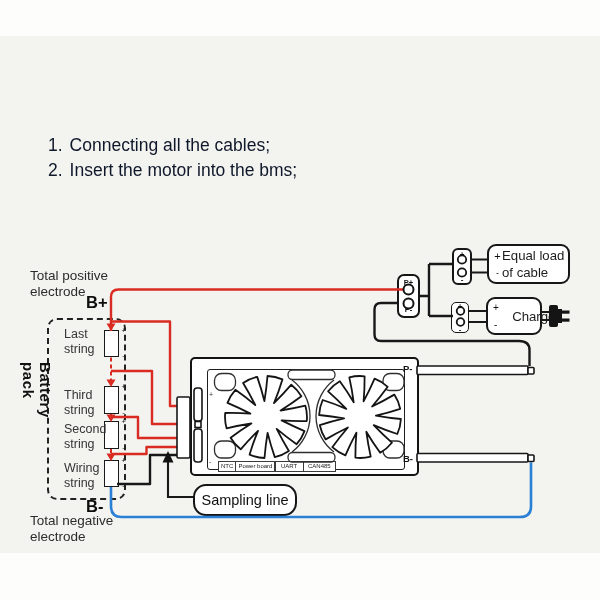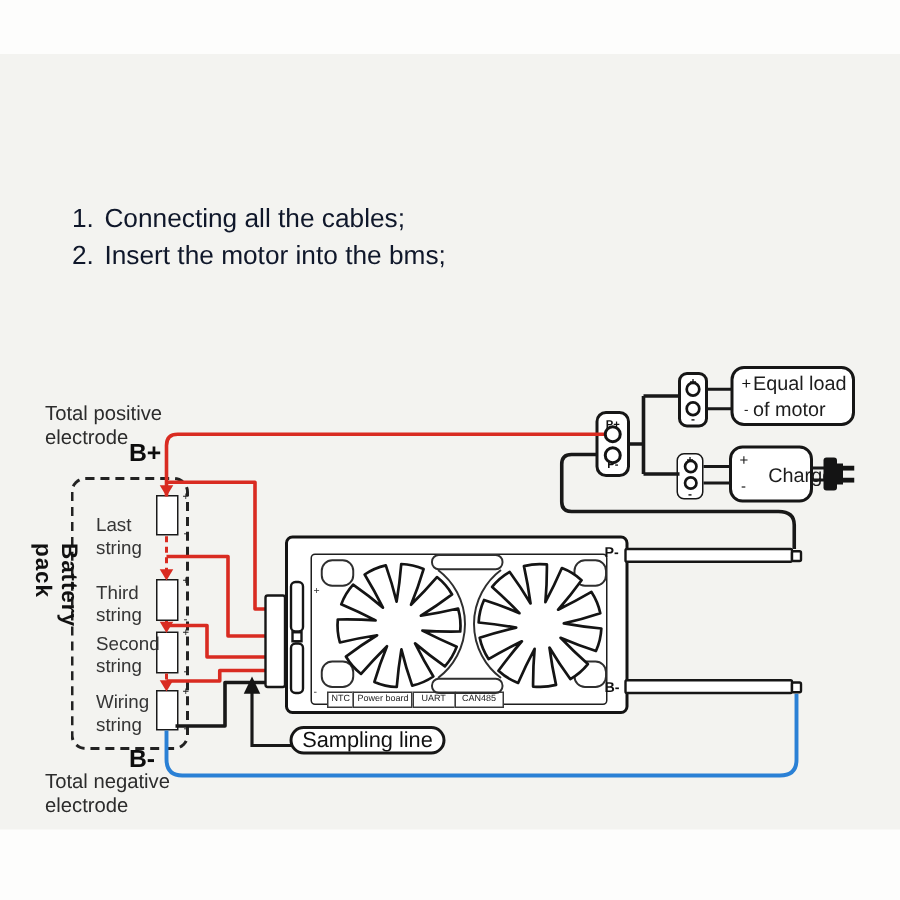--- a/index.html
+++ b/index.html
@@ -48,21 +48,21 @@
   .loadbox{left:487px;top:244px;width:83px;height:40px;display:flex;flex-direction:column;
            justify-content:center;padding-left:4px;}
   .loadbox .row{display:flex;align-items:center;height:17px;font-size:13.2px;color:#1d1d1d;}
   .loadbox .mk{width:9px;font-size:11px;text-align:center;color:#111;}
   .chbox{left:486px;top:297px;width:56px;height:38px;}
   .chbox .txt{position:absolute;left:26px;top:0;width:44px;height:100%;display:flex;align-items:center;
               justify-content:center;font-size:13.2px;color:#1d1d1d;}
   .chbox .pk{position:absolute;left:5px;top:3px;font-size:10px;color:#111;}
   .chbox .mk{position:absolute;left:6px;bottom:3px;font-size:10px;color:#111;}
   
-  .samp{left:193px;top:484px;width:104px;height:19px;border-radius:13px;display:flex;
+  .samp{left:193px;top:484px;width:104px;height:32px;border-radius:13px;display:flex;
         align-items:center;justify-content:center;font-size:14.5px;color:#101010;}
   
   svg.wires{position:absolute;left:0;top:0;z-index:3;pointer-events:none;}
   .boxes{z-index:2;}
   .texts{z-index:4;}
   .ln{fill:none;stroke:var(--wire,#181818);stroke-width:2.4;stroke-linejoin:round;stroke-linecap:butt;}
   .lnthin{fill:none;stroke:var(--wire,#181818);stroke-width:2.1;}
   .pos{fill:none;stroke:var(--positive-wire,#d92b21);stroke-width:2.4;stroke-linejoin:round;}
   .posdash{fill:none;stroke:var(--positive-wire,#d92b21);stroke-width:2;stroke-dasharray:4 3;}
   .neg{fill:none;stroke:var(--negative-wire,#2a80d5);stroke-width:2.6;stroke-linejoin:round;}
@@ -128,21 +128,21 @@
       <span class="t" style="bottom:-2px;">-</span>
     </div>
 
     <div class="obox loadbox">
       <div class="row">
         <span class="mk">+</span>
         <span>Equal load</span>
       </div>
       <div class="row">
         <span class="mk" style="font-size:9px;">-</span>
-        <span>of motor</span>
+        <span>of cable</span>
       </div>
     </div>
 
     <div class="obox chbox">
       <span class="pk">+</span>
       <span class="mk">-</span>
       <span class="txt">Charger</span>
     </div>
 
     <div class="obox samp">Sampling line</div>
@@ -214,21 +214,21 @@
   </svg>
 
   <div class="texts">
     <div class="abs lbl elec" style="left:30px;top:268px;width:100px;">
       <div>Total positive</div>
       <div>electrode</div>
     </div>
     <div class="abs lbl bpm" style="left:86px;top:293px;">B+</div>
     <div class="abs lbl packlbl">Battery pack</div>
 
-    <div class="abs strlabel" style="top:327px;margin-top:16px;">Last string</div>
+    <div class="abs strlabel" style="top:327px;">Last string</div>
     <div class="abs strlabel" style="top:388px;">Third string</div>
     <div class="abs strlabel" style="top:422px;">Second string</div>
     <div class="abs strlabel" style="top:461px;">Wiring string</div>
 
     <div class="abs lbl bpm" style="left:86px;top:497px;">B-</div>
     <div class="abs lbl elec" style="left:30px;top:513px;width:110px;">
       <div>Total negative</div>
       <div>electrode</div>
     </div>
 

